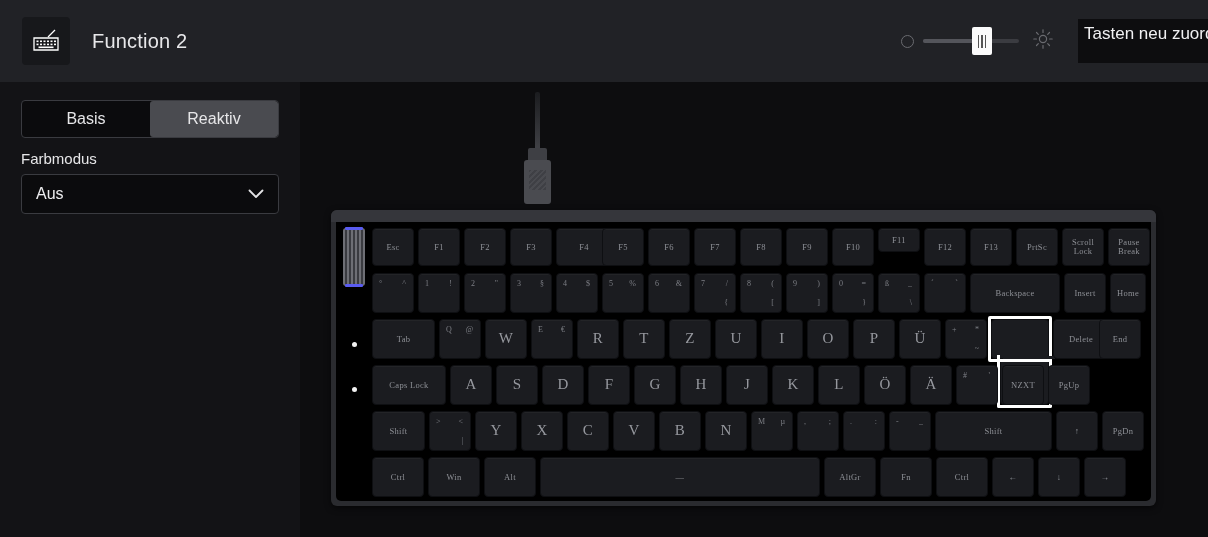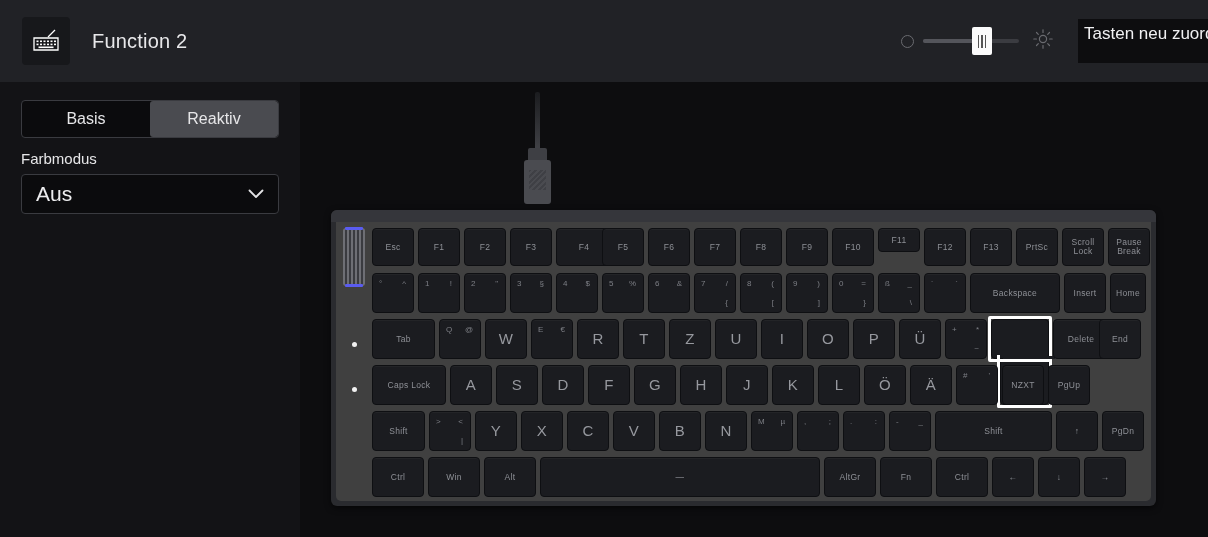--- a/index.html
+++ b/index.html
@@ -87,21 +87,21 @@
   #farbmodus-label {
     position: absolute; left: 21px; top: 68px;
     color: #e6e6e8; font-size: 15px;
   }
   #farbmodus-select {
     position: absolute; left: 21px; top: 92px;
     width: 258px; height: 40px;
     background: #0b0b0d; border: 1px solid #3a3b40; border-radius: 4px;
     display: flex; align-items: center;
   }
-  #farbmodus-value { margin-left: 14px; color: #ededef; font-size: 21px; }
+  #farbmodus-value { margin-left: 14px; color: #ededef; font-size: 16px; }
   #farbmodus-chevron { margin-left: auto; margin-right: 14px; }
 
   
   #stage {
     position: absolute; left: 300px; top: 82px;
     width: 908px; height: 455px; background: #0d0d0f;
   }
   
   #cable-wire {
     position: absolute; left: 235px; top: 10px; width: 5px; height: 63px;
@@ -129,21 +129,21 @@
     background: #2a2b2f; border-radius: 6px;
     box-shadow: 0 2px 6px rgba(0,0,0,.6);
   }
   #kb-top-lip {
     position: absolute; left: 0; top: 0; width: 825px; height: 12px;
     background: #35363b; border-radius: 6px 6px 0 0;
   }
   #kb-inner {
     position: absolute; left: 5px; top: 12px;
     width: 815px; height: 279px;
-    background: #404040; border-radius: 0 0 5px 5px;
+    background: #000000; border-radius: 0 0 5px 5px; font-family: Liberation Serif, serif;
   }
   
   #volume-knob {
     position: absolute; left: 7px; top: 6px; width: 22px; height: 58px;
     background: repeating-linear-gradient(to right,#6e6f75 0 2px,#3a3b40 2px 4px);
     border-radius: 3px;
   }
   #volume-knob::before, #volume-knob::after {
     content:""; position: absolute; left: 2px; width: 18px; height: 3px;
     background: #5a5cf0; border-radius: 1px;

